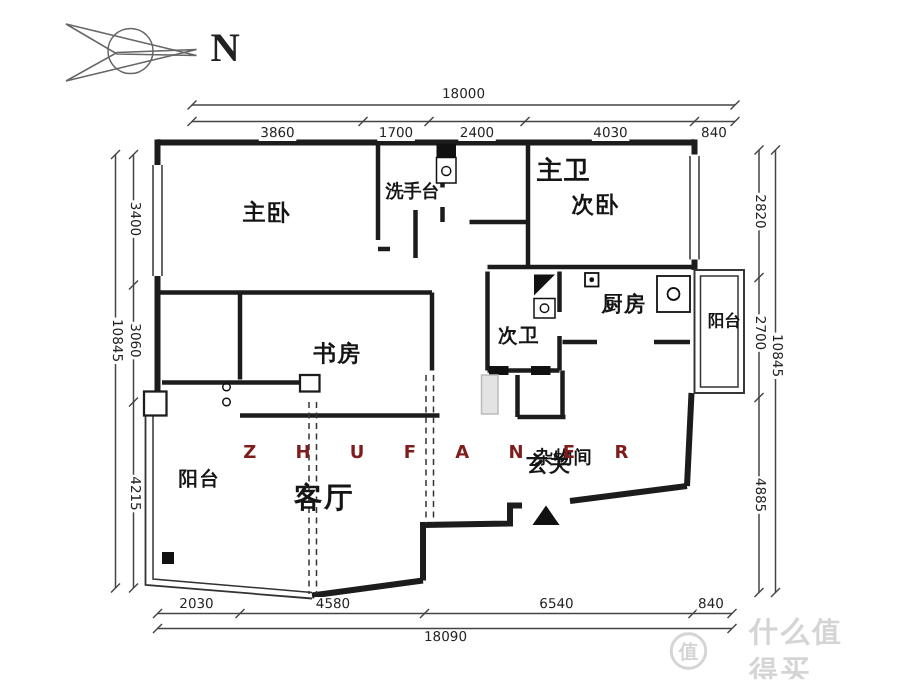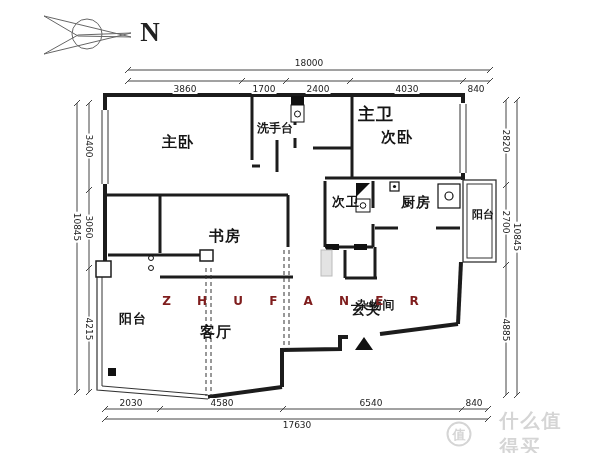--- a/index.html
+++ b/index.html
@@ -158,40 +158,40 @@
     </g>
   </svg>
 
   <div class="north" style="left:150px;top:32px;">N</div>
 
   <div class="lbl" style="left:178px;top:142px;font-size:15px;">主卧</div>
   <div class="lbl" style="left:275px;top:128px;font-size:12px;letter-spacing:0;">洗手台</div>
   <div class="lbl" style="left:328px;top:114px;font-size:17px;margin-left:48px;">主卫</div>
   <div class="lbl" style="left:397px;top:137px;font-size:15px;">次卧</div>
   <div class="lbl" style="left:225px;top:236px;font-size:15px;">书房</div>
-  <div class="lbl" style="left:346px;top:202px;font-size:13px;">次卫</div>
+  <div class="lbl" style="left:346px;top:224px;font-size:13px;">次卫</div>
   <div class="lbl" style="left:416px;top:203px;font-size:14px;">厨房</div>
   <div class="lbl" style="left:483px;top:214px;font-size:11px;letter-spacing:0;">阳台</div>
   <div class="lbl" style="left:376px;top:264px;font-size:12px;margin-top:41px;">杂物间</div>
   <div class="lbl" style="left:366px;top:310px;font-size:14px;">玄关</div>
-  <div class="lbl" style="left:216px;top:332px;font-size:15px;">客厅</div>
+  <div class="lbl" style="left:216px;top:332px;font-size:19px;">客厅</div>
   <div class="lbl" style="left:133px;top:319px;font-size:13px;">阳台</div>
 
   <div class="dim" style="left:309px;top:63px;">18000</div>
   <div class="dim" style="left:185px;top:89px;">3860</div>
   <div class="dim" style="left:264px;top:89px;">1700</div>
   <div class="dim" style="left:318px;top:89px;">2400</div>
   <div class="dim" style="left:407px;top:89px;">4030</div>
   <div class="dim" style="left:476px;top:89px;">840</div>
 
   <div class="dim" style="left:131px;top:403px;">2030</div>
   <div class="dim" style="left:222px;top:403px;">4580</div>
   <div class="dim" style="left:371px;top:403px;">6540</div>
   <div class="dim" style="left:474px;top:403px;">840</div>
-  <div class="dim" style="left:297px;top:425px;">17630</div>
+  <div class="dim" style="left:297px;top:425px;">18090</div>
 
   <div class="dim v" style="left:89px;top:146px;">3400</div>
   <div class="dim v" style="left:89px;top:227px;">3060</div>
   <div class="dim v" style="left:89px;top:329px;">4215</div>
   <div class="dim v" style="left:77px;top:227px;">10845</div>
 
   <div class="dim v" style="left:506px;top:141px;">2820</div>
   <div class="dim v" style="left:506px;top:222px;">2700</div>
   <div class="dim v" style="left:506px;top:330px;">4885</div>
   <div class="dim v" style="left:517px;top:237px;">10845</div>

